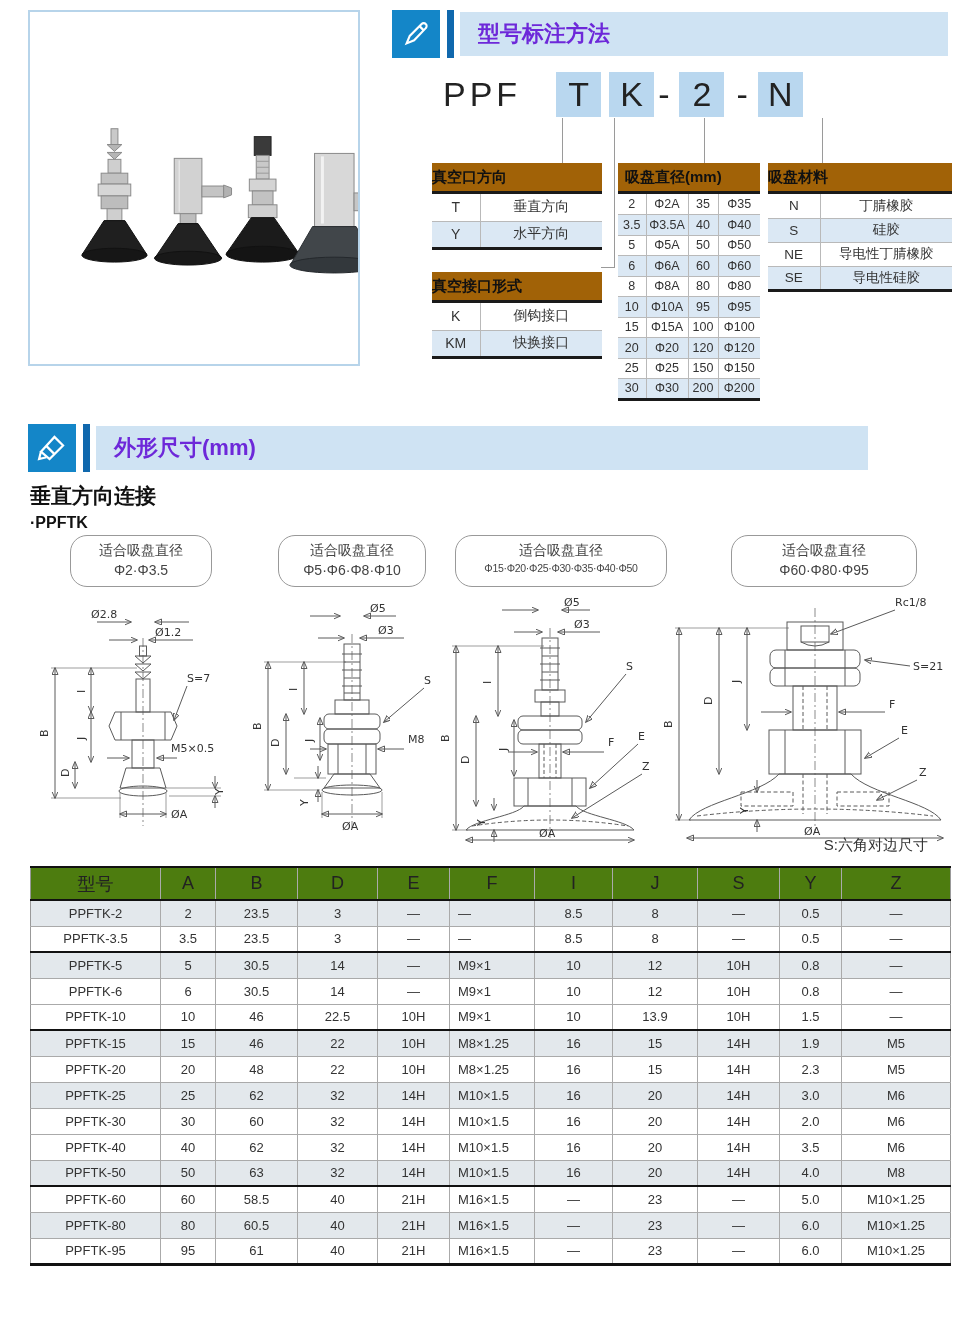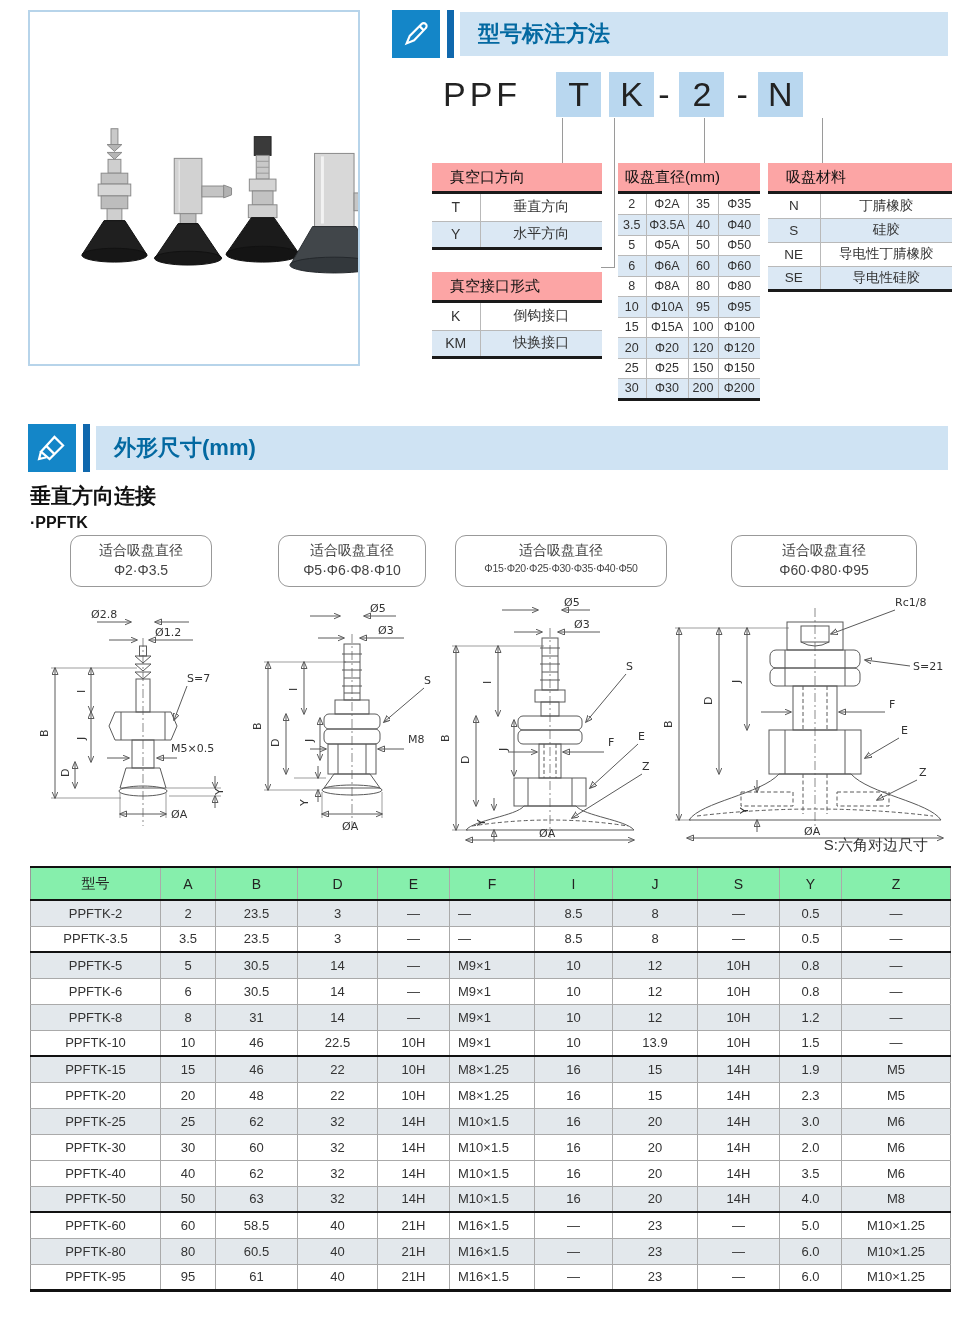--- a/index.html
+++ b/index.html
@@ -10,71 +10,71 @@
   .photo-box { position:absolute; left:28px; top:10px; width:332px; height:356px;
     border:2px solid #b7d4ea; background:#fff; }
 
   
   .sec-header { position:absolute; height:48px; }
   .sec-icon { position:absolute; left:0; top:0; width:48px; height:48px; background:#1486c8;
     display:flex; align-items:center; justify-content:center; }
   .sec-vbar { position:absolute; left:55px; top:0; width:7px; height:48px; background:#1068ad; }
   .sec-bar { position:absolute; left:68px; top:2px; right:0; height:44px; background:#cfe3f3;
     display:flex; align-items:center; padding-left:18px; }
-  .sec-bar span { font-size:22px; font-weight:bold; color:#0369a1; }
+  .sec-bar span { font-size:22px; font-weight:bold; color:#6d28d9; }
 
   
   .model-code { position:absolute; left:443px; top:72px; display:flex; align-items:center; font-size:34px; color:#222; }
   .mc-prefix { margin-right:35px; letter-spacing:4px; }
   .mc-box { width:45px; height:45px; background:#b9d7ef; display:flex; align-items:center;
     justify-content:center; margin-right:8px; }
   .mc-dash { margin:0 10px 0 4px; }
 
   
   .conn { position:absolute; background:#9a9a9a; }
 
   
   .mini-wrap { position:absolute; }
-  .mini-header { background:#fca5a5; border-bottom:3px solid #1a1a1a; font-weight:normal;
-    font-size:15px; padding:5px 0 4px 18px; color:#111; }
+  .mini-header { background:#a16207; border-bottom:3px solid #1a1a1a; font-weight:bold;
+    font-size:15px; padding:5px 0 4px 0; color:#111; }
   table.mini { width:100%; border-collapse:collapse; border-bottom:3px solid #1a1a1a; table-layout:fixed; }
   table.mini td { text-align:center; font-size:14px; color:#333; height:27px; }
   table.mini tr:not(:last-child) td { border-bottom:1px solid #b9b9b9; }
   table.mini td.vline { border-right:1px solid #b9b9b9; }
   table.mini tr.shaded { background:#dbe8f4; }
   #dia-table td { font-size:12.5px; height:20.5px; }
   #mat-table td { font-size:13.5px; height:24px; }
 
   
   .subtitle { position:absolute; font-weight:bold; color:#111; }
 
   
-  .fit-box { position:absolute; height:52px; border:1.5px solid #999; border-radius:11px;
+  .fit-box { position:absolute; height:52px; border:1.5px solid #999; border-radius:17px;
     text-align:center; padding-top:6px; background:#fff; }
   .fit-box .l1 { font-size:14px; color:#444; }
   .fit-box .l2 { font-size:14px; color:#444; margin-top:2px; }
   .fit-box.small .l2 { font-size:10.5px; letter-spacing:-0.3px;text-align:center; }
 
   
   .dwg-wrap { position:absolute; }
   .dwg line, .dwg path, .dwg rect, .dwg polygon, .dwg ellipse, .dwg polyline
     { stroke:#5a5a5a; fill:none; stroke-width:1; }
   .dwg text { font:11px "DejaVu Sans",sans-serif; fill:#333; stroke:none; }
   .dwg .cl { stroke-dasharray:9 3 2 3; stroke-width:0.7; }
   .dwg .dash { stroke-dasharray:4 2.5; }
   .dwg .thin { stroke-width:0.6; }
 
   .hex-note { position:absolute; right:28px; top:836px; font-size:15px; color:#333; }
 
   
   .dim-table { position:absolute; left:30px; top:866px; width:920px; border-collapse:collapse;
     table-layout:fixed; border-top:2.5px solid #111; border-bottom:3px solid #111;
     border-left:1px solid #999; border-right:1px solid #999; }
-  .dim-table th { font-weight:normal; font-size:14px; height:33px; border-bottom:2.5px solid #111;
-    border-right:1px solid #aaa; color:#222; background:#86efac; }
+  .dim-table th { font-weight:normal; font-size:18px; height:33px; border-bottom:2.5px solid #111;
+    border-right:1px solid #aaa; color:#222; background:#4d7c0f; }
   .dim-table td { font-size:13px; height:26px; text-align:center; border-right:1px solid #aaa;
     border-bottom:1px solid #aaa; color:#333; }
   .dim-table th:last-child, .dim-table td:last-child { border-right:none; }
   .dim-table tr.shaded { background:#e3e8ec; }
   .dim-table tr.group-end td { border-bottom:2.5px solid #111; }
   .dim-table td.left-col { text-align:left; padding-left:8px; }
 </style>
 </head>
 <body>
 
@@ -296,21 +296,21 @@
             <td>导电性丁腈橡胶</td>
           </tr>
           <tr class="shaded">
             <td class="vline">SE</td>
             <td>导电性硅胶</td>
           </tr>
         </tbody>
     </table>
   </div>
 
-  <div class="sec-header" style="left:28px; top:424px; width:920px;">
+  <div class="sec-header" style="left:28px; top:424px; width:840px;">
     <div class="sec-icon">
       <svg viewBox="0 0 26 26" width="32" height="32">
           <g fill="none" stroke="#fff" stroke-width="1.8">
         <path d="M4 16 L15 4 l7 7 L11 22 Z"></path>
             <path d="M8.5 11.5 l6.5 6.5"></path>
             <path d="M4 16 l-1.5 6 6-1.5"></path>
           </g>
         </svg>
     </div>
     <div class="sec-vbar"></div>
@@ -657,33 +657,20 @@
           <td>30.5</td>
           <td>14</td>
           <td>—</td>
           <td class="left-col">M9×1</td>
           <td>10</td>
           <td>12</td>
           <td>10H</td>
           <td>0.8</td>
           <td>—</td>
         </tr>
-        <tr class="shaded">
-          <td>PPFTK-8</td>
-          <td>8</td>
-          <td>31</td>
-          <td>14</td>
-          <td>—</td>
-          <td class="left-col">M9×1</td>
-          <td>10</td>
-          <td>12</td>
-          <td>10H</td>
-          <td>1.2</td>
-          <td>—</td>
-        </tr>
         <tr class="group-end">
           <td>PPFTK-10</td>
           <td>10</td>
           <td>46</td>
           <td>22.5</td>
           <td>10H</td>
           <td class="left-col">M9×1</td>
           <td>10</td>
           <td>13.9</td>
           <td>10H</td>

